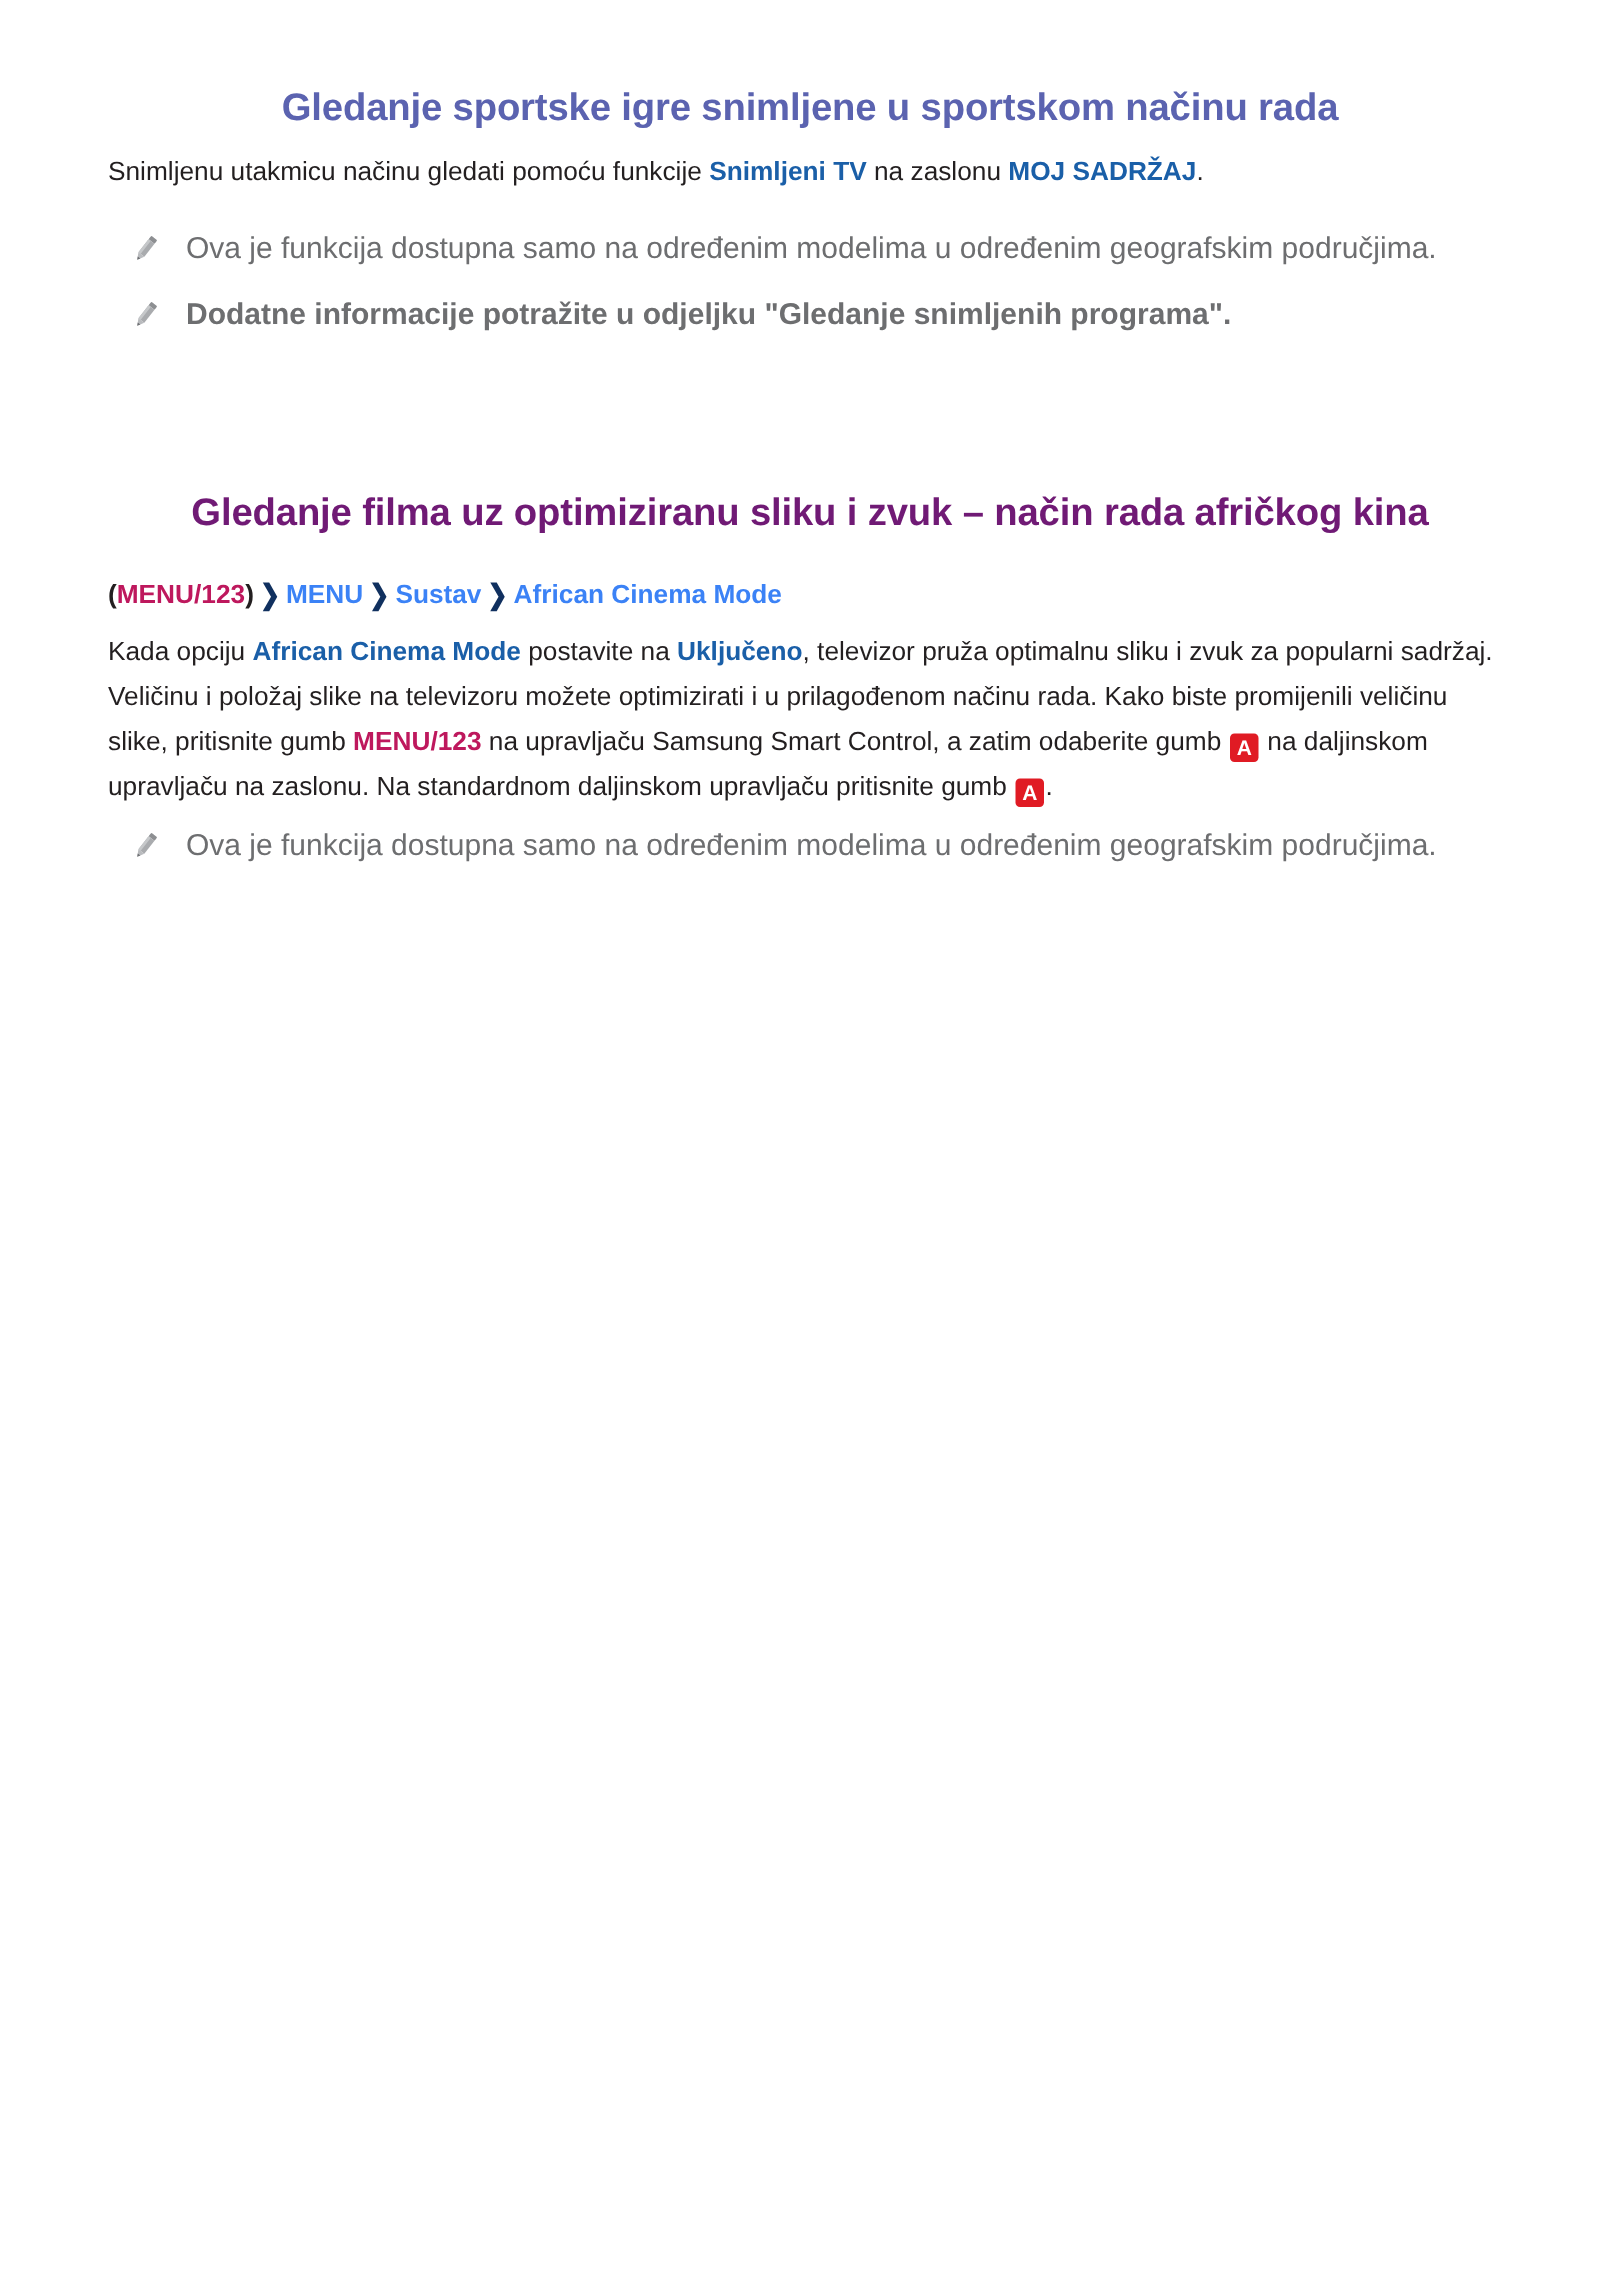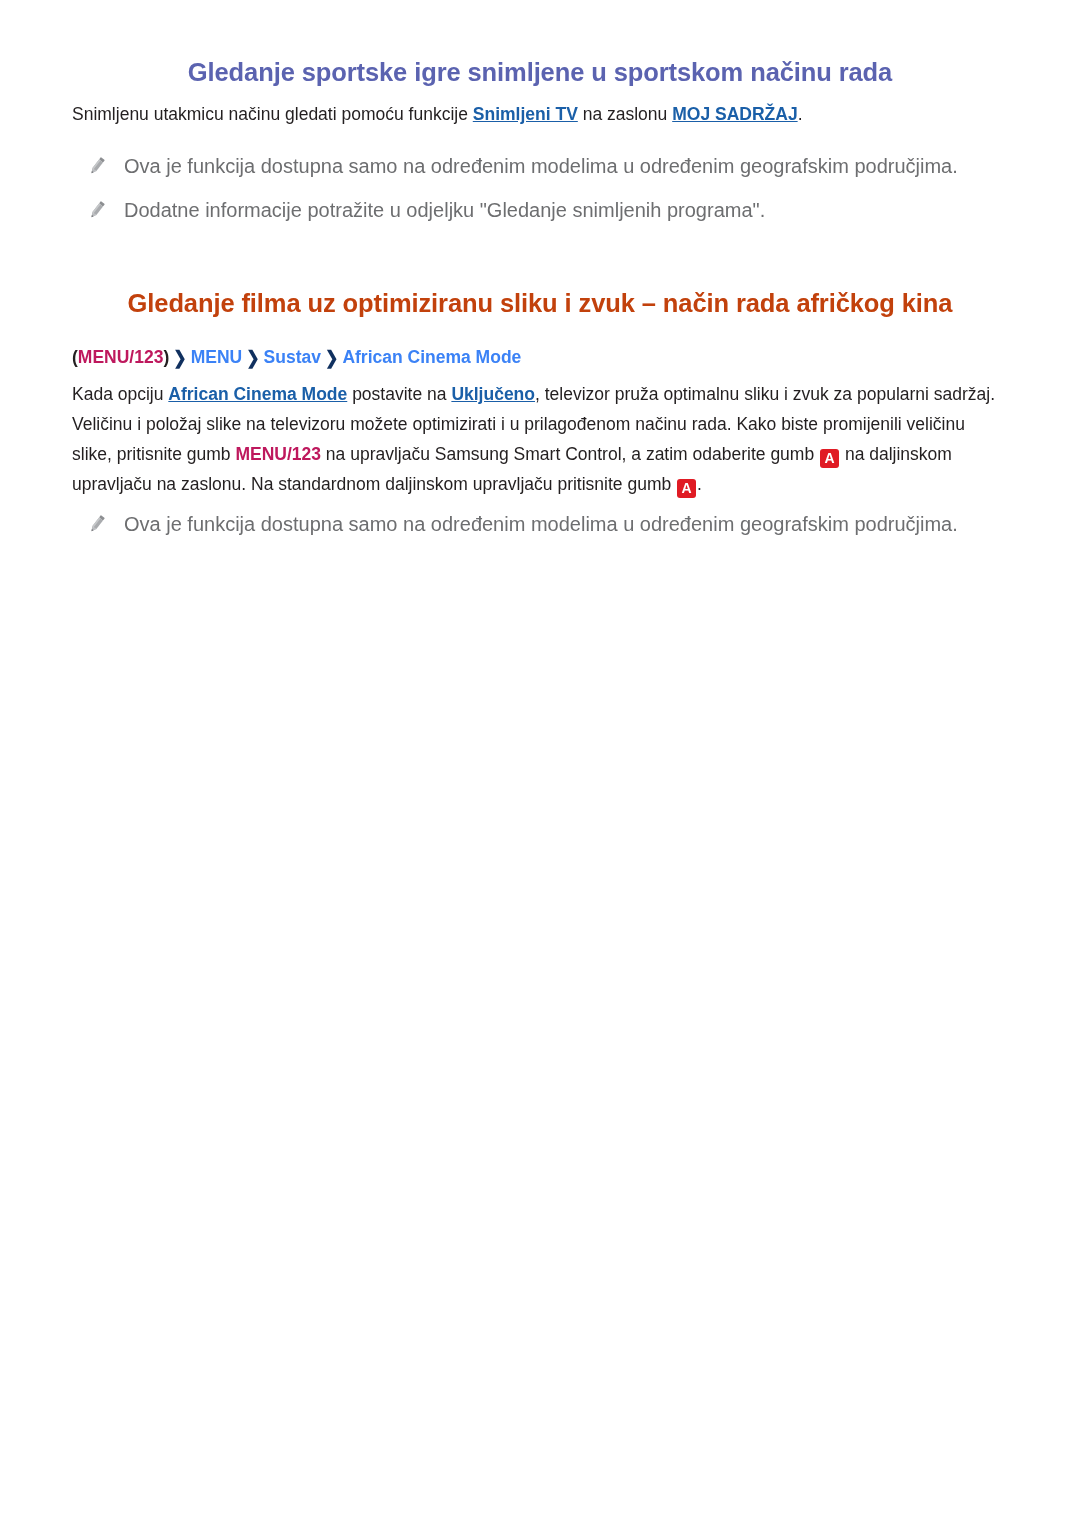--- a/index.html
+++ b/index.html
@@ -31,36 +31,35 @@
   
   h1.sec-title {
     margin: 0;
     font-size: 25.5px;
     line-height: 33px;
     font-weight: bold;
     letter-spacing: -0.1px;
     text-align: center;
   }
   h1.purple { color: #5b63b0; }
-  h1.blue   { color: #c2410c; }
+  h1.blue   { color: #701a75; margin-top: 39px; }
 
   
   p.body {
     margin: 0;
     font-size: 17.5px;
     line-height: 30px;
     color: #231f20;
     font-weight: normal;
   }
 
   
   .kw-blue {
     color: #1a5fa8;
     font-weight: bold;
-    text-decoration: underline;
   }
   .kw-teal {
     color: #be185d;
     font-weight: bold;
   }
   .kw-navy {
     color: #3b82f6;
     font-weight: bold;
   }
 
@@ -84,21 +83,21 @@
 
   
   .note {
     position: relative;
     padding-left: 52px;
     margin: 0;
     font-size: 20px;
     line-height: 30px;
     color: #6d6e70;
   }
-  .note + .note { margin-top: 14px; }
+  .note + .note { margin-top: 14px; font-weight: bold; }
 
   .pencil {
     position: absolute;
     left: 14px;
     top: 4px;
     width: 22px;
     height: 22px;
     display: block;
   }
 

